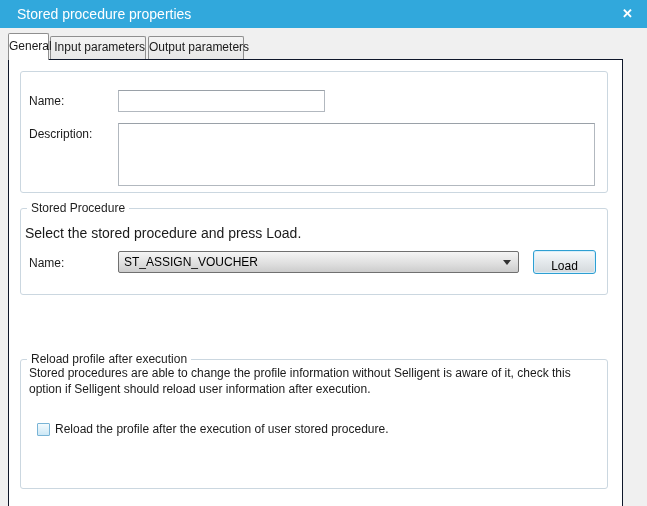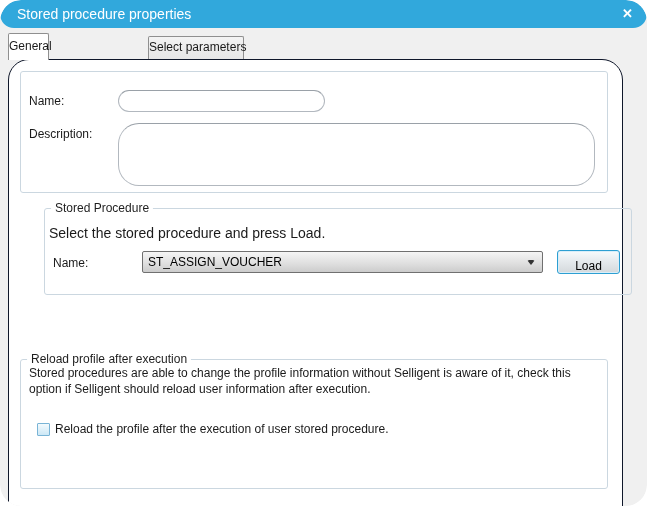--- a/index.html
+++ b/index.html
@@ -1,15 +1,15 @@
 <!DOCTYPE html>
 <html><head>
 <meta charset="utf-8">
 <style>
-  * { box-sizing: border-box; border-radius: 21px; }
+  * { box-sizing: border-box; }
   html, body { margin: 0; padding: 0; }
   body {
     font-family: "Liberation Sans", sans-serif;
     font-size: 12px;
     color: #1a1a1a;
     background: #ffffff;
   }
   .dialog {
     position: relative;
     width: 647px;
@@ -65,21 +65,21 @@
     border: 1px solid #0f172a;
     z-index: 1;
   }
   
   .group {
     position: absolute;
     border: 1px solid #cbd7e0;
     border-radius: 3px;
   }
   .g1 { left: 11px; top: 11px;  width: 588px; height: 122px; }
-  .g2 { left: 11px; top: 148px; width: 588px; height: 87px; margin-left: 24px;  }
+  .g2 { left: 11px; top: 148px; width: 588px; height: 87px;  }
   .g3 { left: 11px; top: 255px; width: 588px; height: 130px; margin-top: 44px; }
   .legend {
     position: absolute; left: 6px; top: -8px;
     background: #ffffff; padding: 0 4px;
     font-size: 12px; color: #1e1e1e; white-space: nowrap;
   }
   .lbl { position: absolute; font-size: 12px; color: #1a1a1a; white-space: nowrap; }
   
   .txt {
     position: absolute;
@@ -156,21 +156,22 @@
 <body>
 
 <div class="dialog">
 
   <div class="titlebar">
     <span class="title">Stored procedure properties</span>
     <span class="close">✕</span>
   </div>
 
   <div class="tab active">General</div>
-  <div class="tab inactive t3">Select parameters</div>
+  <div class="tab inactive t2">Input parameters</div>
+  <div class="tab inactive t3">Output parameters</div>
 
   <div class="panel">
 
     <div class="group g1">
       <span class="lbl name-lbl">Name:</span>
       <input class="txt name-input" type="text" value="" style="">
       <span class="lbl desc-lbl">Description:</span>
       <textarea class="txt desc-input" style=""></textarea>
     </div>
 

